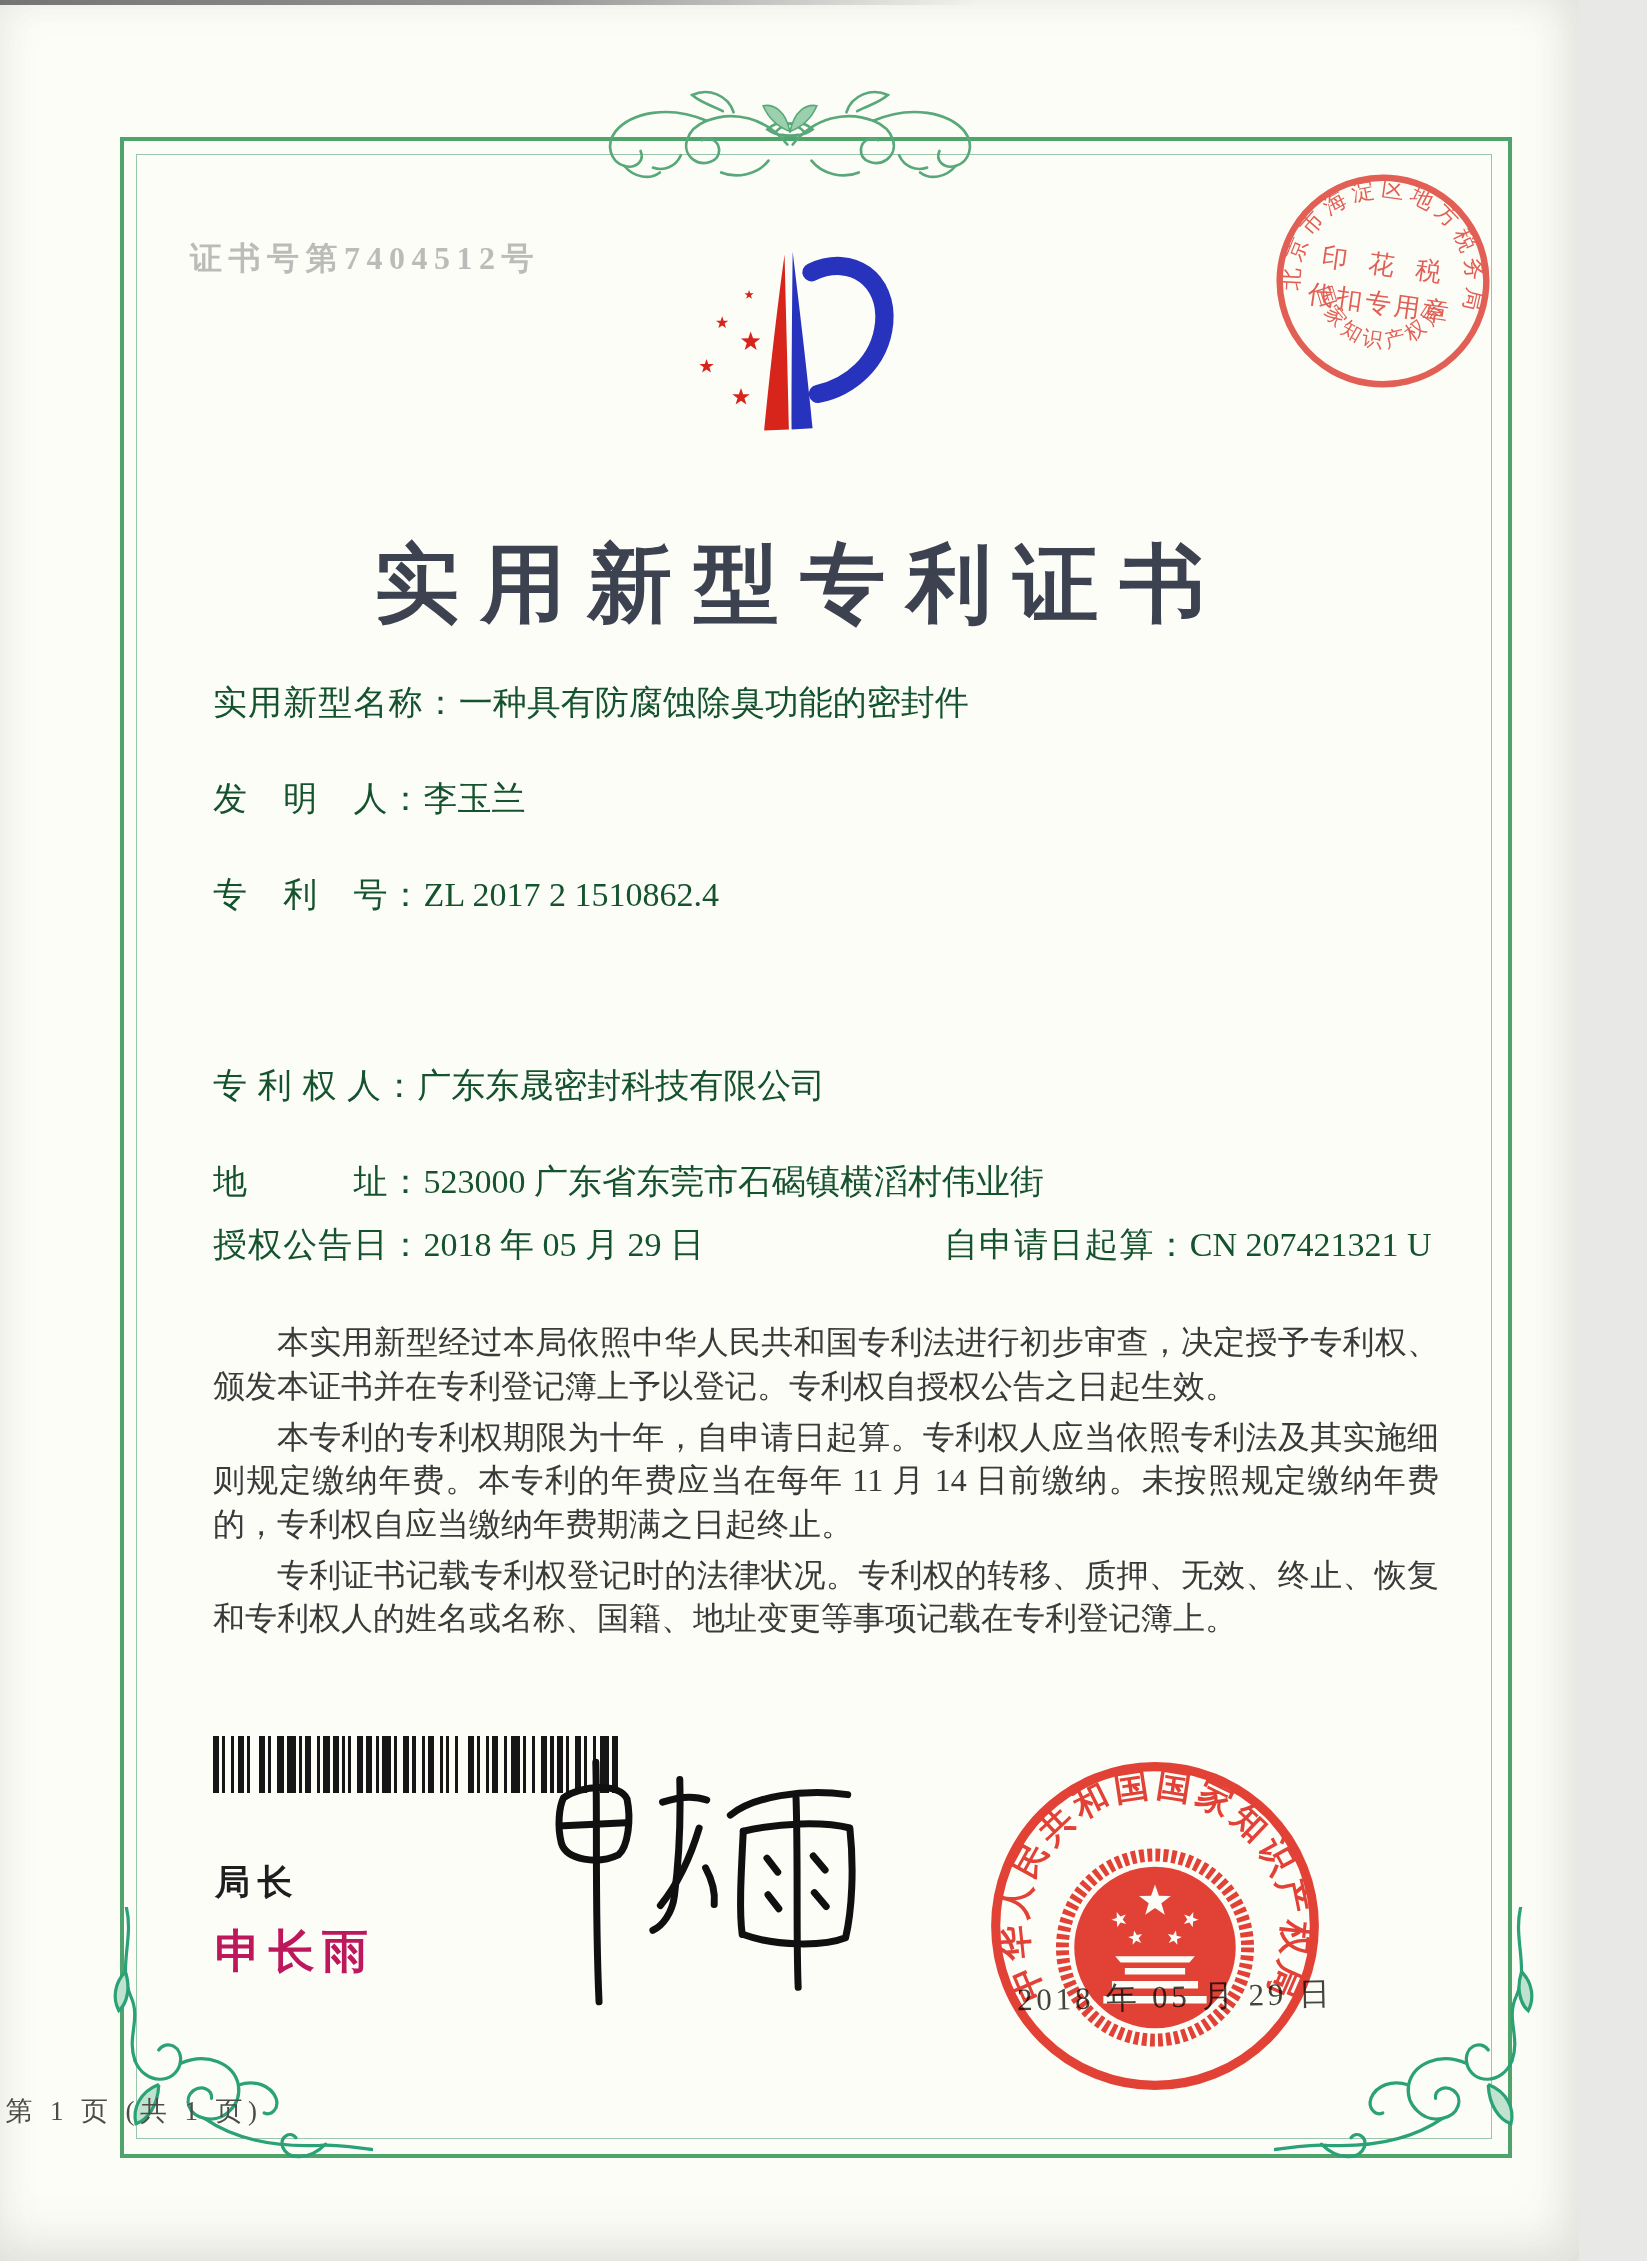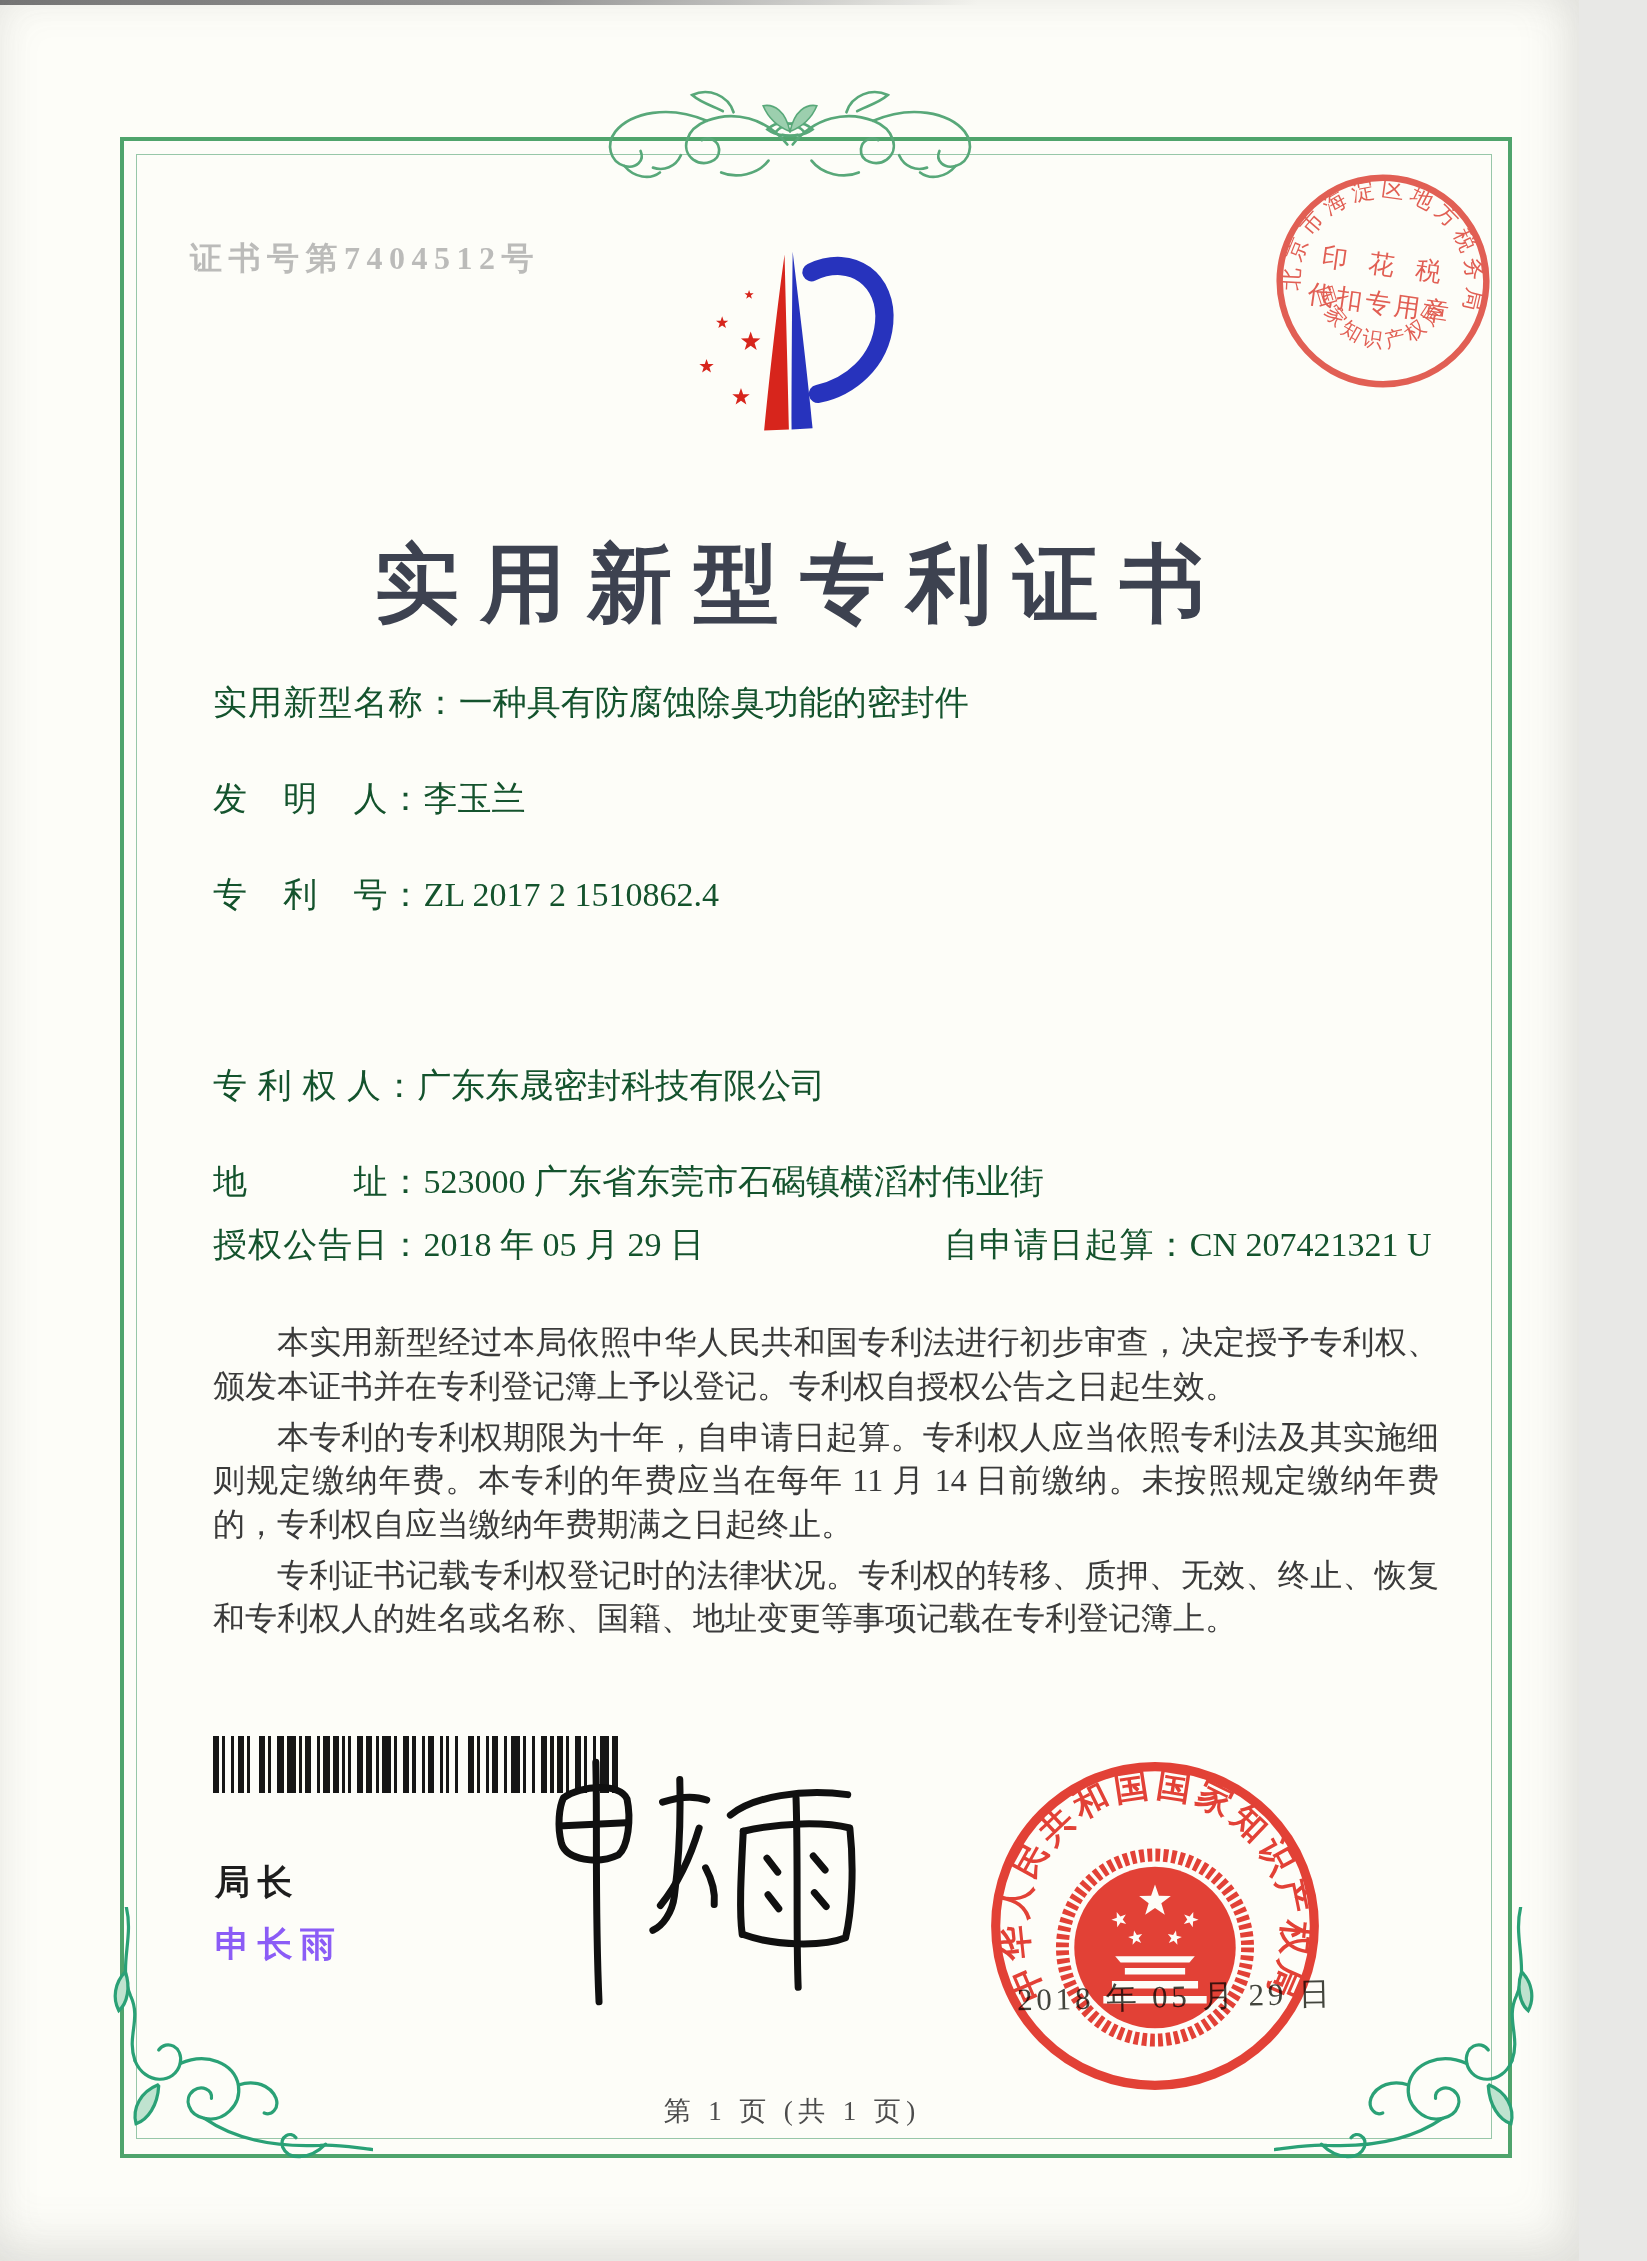--- a/index.html
+++ b/index.html
@@ -32,34 +32,34 @@
   .paras{position:absolute;left:213px;top:1321px;width:1226px;font-size:32px;line-height:1.36;
         text-align:justify;text-justify:inter-character;color:#3a3a3a;}
   .paras p{margin:0 0 7.5px 0;text-indent:2em;}
   
   .barcode{position:absolute;left:213px;top:1736px;height:57px;display:flex;align-items:stretch;}
   .barcode .b{background:#161616;height:100%;}
   .barcode .s{background:transparent;height:100%;}
   
   .sig-title{position:absolute;left:215px;top:1859px;font-size:35px;letter-spacing:7.5px;
         font-weight:600;color:#1e1e1e;}
-  .sig-name{position:absolute;left:215px;top:1921px;font-size:35px;letter-spacing:7.5px;
-        font-weight:600;color:#8b5cf6;}
+  .sig-name{position:absolute;left:215px;top:1921px;font-size:46px;letter-spacing:7.5px;
+        font-weight:600;color:#be185d;}
   .signature{position:absolute;left:500px;top:1730px;}
   
   .office-seal{position:absolute;left:986px;top:1757px;mix-blend-mode:multiply;}
   .seal-date{position:absolute;left:1017px;top:1976px;font-size:31px;letter-spacing:3.8px;
         color:#43453e;mix-blend-mode:multiply;transform:rotate(-1.2deg);white-space:nowrap;}
   .tax-seal{position:absolute;left:1270px;top:168px;mix-blend-mode:multiply;transform:rotate(8deg);}
   
   .top-ornament{position:absolute;left:50%;top:80px;transform:translateX(-50%);}
   .corner-bl{position:absolute;left:93px;top:1907px;}
   .corner-br{position:absolute;left:1274px;top:1907px;transform:scaleX(-1);}
   
-  .footer{position:absolute;left:0;right:0;top:2093px;text-align:center;font-size:27px;
+  .footer{position:absolute;left:0;right:0;top:2093px;font-size:27px;
         letter-spacing:5.4px;text-indent:5.4px;color:#4c4c4c;}
 </style>
 </head>
 <body>
 
 <div class="page">
 
   <div class="scan-edge-top"></div>
 
   <div class="frame-outer"></div>

